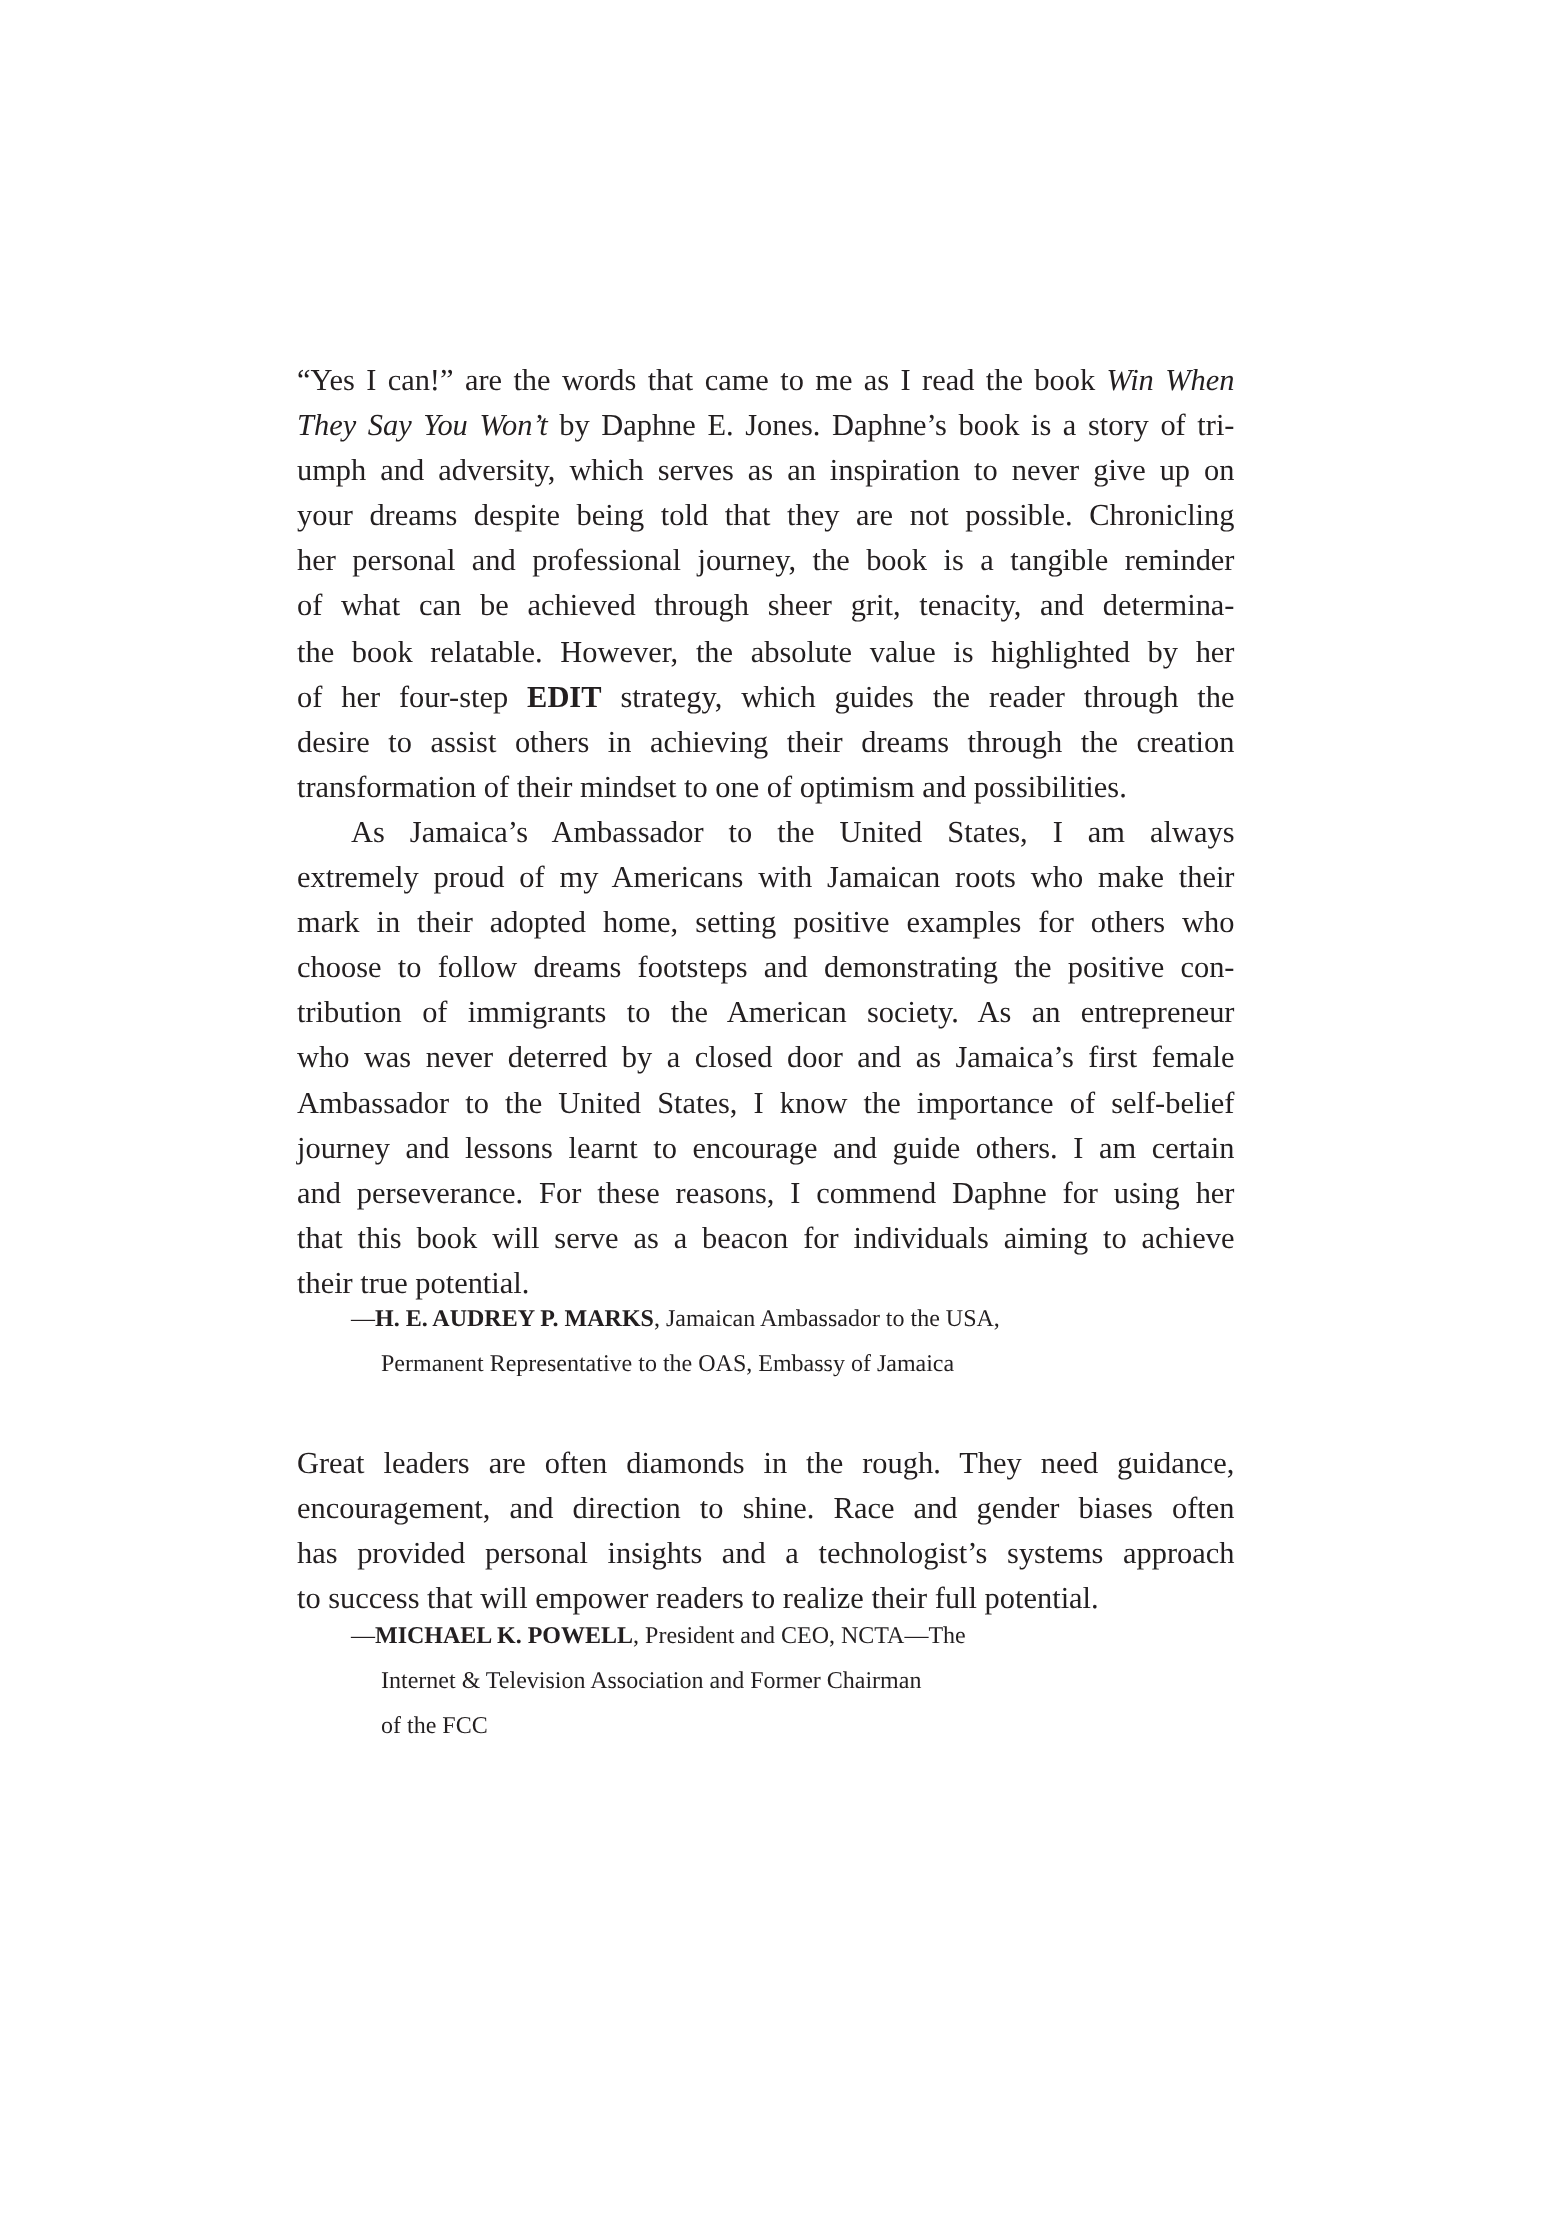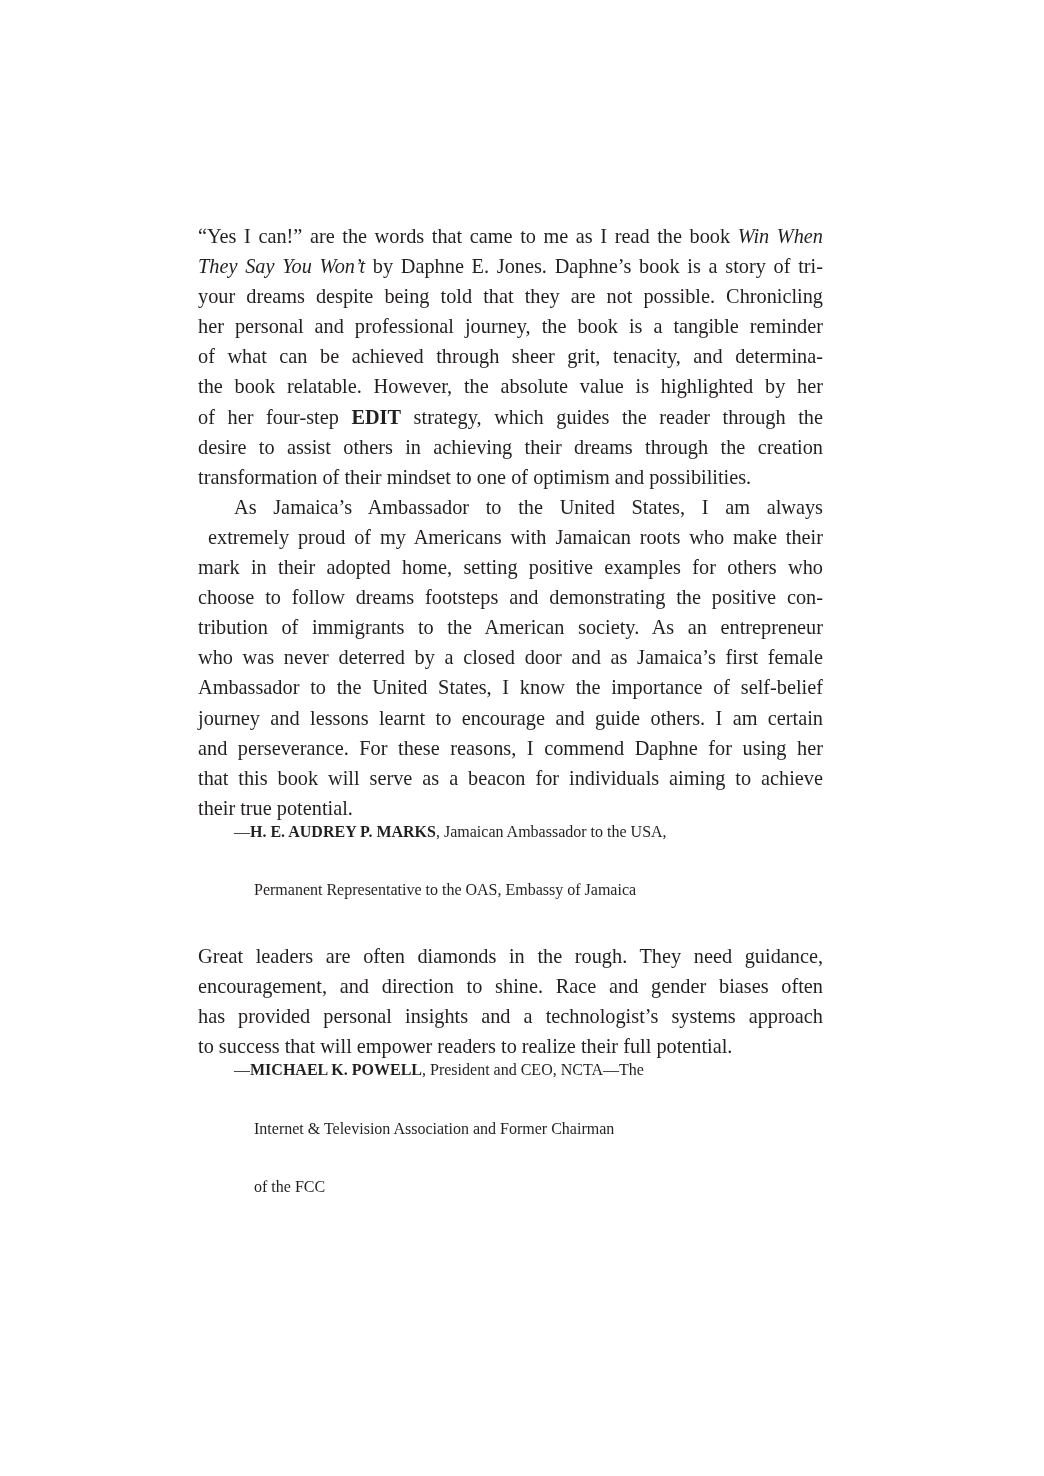--- a/index.html
+++ b/index.html
@@ -11,21 +11,21 @@
       width: 1044px;
       height: 1476px;
       position: relative;
       overflow: hidden;
       font-family: "Liberation Serif", "DejaVu Serif", serif;
       color: #231f20;
     }
     .page {
       position: absolute;
       left: 198px;
-      top: 221px;
+      top: 239px;
       width: 625px;
       font-family: Liberation Serif, serif;
     }
     .para {
       font-size: 20.3px;
       line-height: 30.1px;
       text-align: justify;
       hyphens: manual;
       margin: 0;
     }
@@ -46,48 +46,48 @@
     .attr-block {
       margin-left: 36px;
     }
     .attr-line {
       display: block;
       height: 30.1px;
       white-space: nowrap;
     }
     .attr-line.cont {
       padding-left: 20px;
-      margin-top: 28px;
     }
     .gap {
       height: 30px;
     }
     .italic { font-style: italic; }
     .bold { font-weight: bold; }
   </style>
 </head>
 <body>
 
 <div class="page">
 
   <section>
     <div class="para">
         <span class="line"><span style="white-space: normal;">“Yes I can!” are the words that came to me as I read the book </span><span class="italic" style="white-space: normal;">Win When</span></span>
         <span class="line"><span class="italic" style="white-space: normal;">They Say You Won’t</span><span style="white-space: normal;"> by Daphne E. Jones. Daphne’s book is a story of tri-</span></span>
+        <span class="line"><span style="white-space: normal;">umph and adversity, which serves as an inspiration to never give up on</span></span>
         <span class="line"><span style="white-space: normal;">your dreams despite being told that they are not possible. Chronicling</span></span>
         <span class="line"><span style="white-space: normal;">her personal and professional journey, the book is a tangible reminder</span></span>
         <span class="line"><span style="white-space: normal;">of what can be achieved through sheer grit, tenacity, and determina-</span></span>
         <span class="line"><span style="white-space: normal;">the book relatable. However, the absolute value is highlighted by her</span></span>
         <span class="line"><span style="white-space: normal;">of her four-step </span><span class="bold" style="white-space: normal;">EDIT</span><span style="white-space: normal;"> strategy, which guides the reader through the</span></span>
         <span class="line"><span style="white-space: normal;">desire to assist others in achieving their dreams through the creation</span></span>
         <span class="line last"><span style="white-space: normal;">transformation of their mindset to one of optimism and possibilities.</span></span>
       </div>
     <div class="para">
         <span class="line" style="padding-left: 36px;"><span style="white-space: normal;">As Jamaica’s Ambassador to the United States, I am always</span></span>
-        <span class="line"><span style="white-space: normal; margin-left: 10px;">extremely proud of my Americans with Jamaican roots who make their</span></span>
+        <span class="line"><span style="white-space: normal;">extremely proud of my Americans with Jamaican roots who make their</span></span>
         <span class="line"><span style="white-space: normal;">mark in their adopted home, setting positive examples for others who</span></span>
         <span class="line"><span style="white-space: normal;">choose to follow dreams footsteps and demonstrating the positive con-</span></span>
         <span class="line"><span style="white-space: normal;">tribution of immigrants to the American society. As an entrepreneur</span></span>
         <span class="line"><span style="white-space: normal;">who was never deterred by a closed door and as Jamaica’s first female</span></span>
         <span class="line"><span style="white-space: normal;">Ambassador to the United States, I know the importance of self-belief</span></span>
         <span class="line"><span style="white-space: normal;">journey and lessons learnt to encourage and guide others. I am certain</span></span>
         <span class="line"><span style="white-space: normal;">and perseverance. For these reasons, I commend Daphne for using her</span></span>
         <span class="line"><span style="white-space: normal;">that this book will serve as a beacon for individuals aiming to achieve</span></span>
         <span class="line last"><span style="white-space: normal;">their true potential.</span></span>
       </div>

